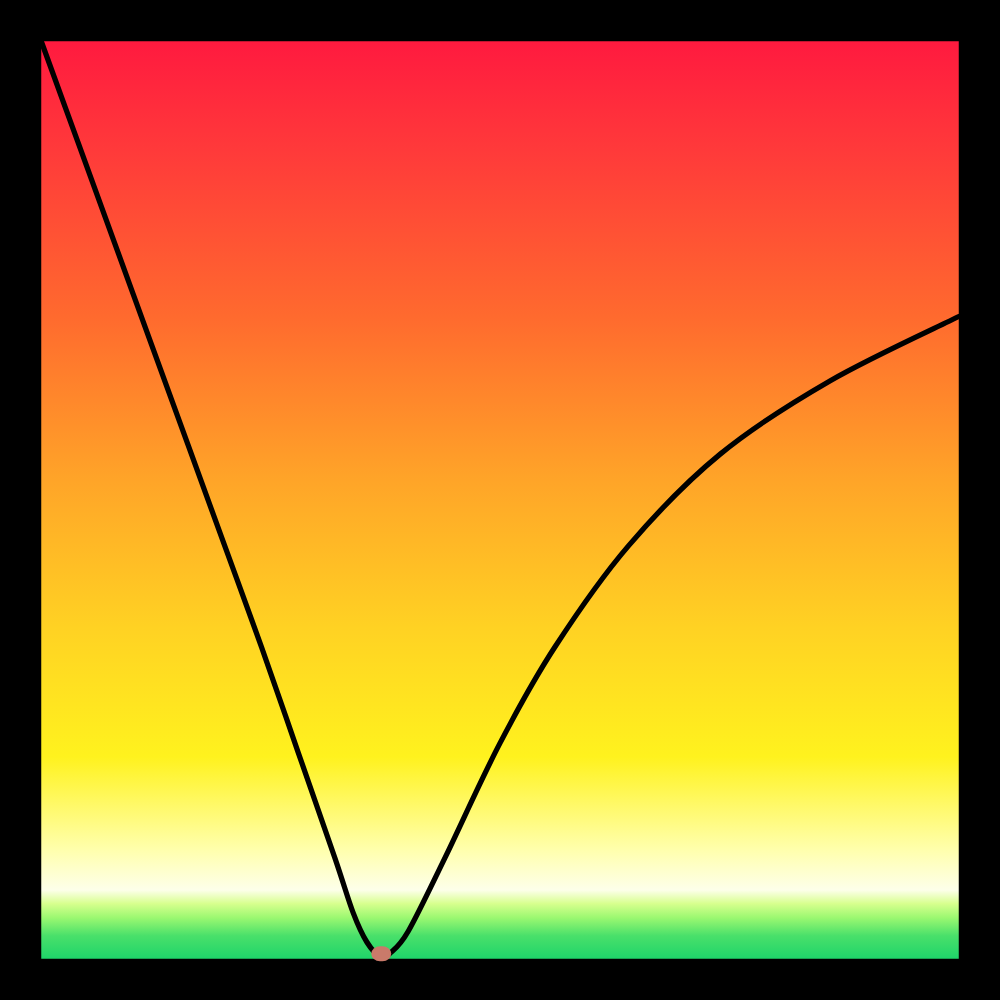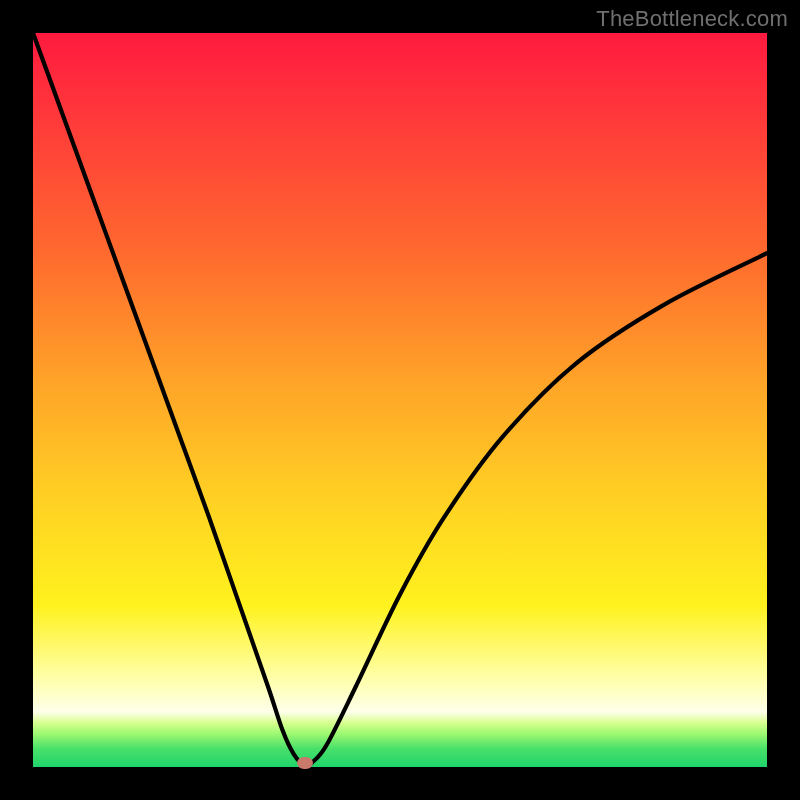--- a/index.html
+++ b/index.html
@@ -71,14 +71,13 @@
 </head>
 <body>
 
 <div class="frame">
   <div class="plot-area">
     <svg class="curve" viewBox="0 0 734 734" preserveAspectRatio="none">
       <path id="curve-path" fill="none" stroke="#000" stroke-width="4.2" stroke-linecap="round" stroke-linejoin="round" d="M 0 0 C 4.8933333333333335 13.456666666666669 19.57333333333333 53.82666666666667 29.36 80.74000000000001 C 39.14666666666667 107.65333333333335 48.93333333333333 134.5666666666667 58.72 161.48000000000002 C 68.50666666666666 188.39333333333335 78.29333333333334 215.30666666666664 88.08 242.21999999999997 C 97.86666666666666 269.1333333333333 107.65333333333334 296.0466666666666 117.44 322.96 C 127.22666666666666 349.87333333333333 137.01333333333335 376.78666666666663 146.8 403.7 C 156.58666666666667 430.61333333333334 166.37333333333333 456.91499999999996 176.16 484.43999999999994 C 185.94666666666666 511.9649999999999 195.73333333333335 540.7133333333334 205.52 568.85 C 215.30666666666667 596.9866666666667 227.54 631.8516666666667 234.88 653.26 C 242.22 674.6683333333333 245.27833333333336 686.0453333333332 249.56000000000003 697.3 C 253.8416666666667 708.5546666666667 256.9 714.9159999999999 260.57 720.788 C 264.24 726.6600000000001 268.52166666666665 731.0640000000001 271.58 732.532 C 274.6383333333333 734 275.25 733.0213333333334 278.92 729.596 C 282.59000000000003 726.1706666666666 286.26000000000005 724.7026666666667 293.6 711.98 C 300.94 699.2573333333333 310.72666666666663 678.3383333333334 322.96 653.26 C 335.1933333333333 628.1816666666666 352.32 589.6466666666666 367 561.51 C 381.68 533.3733333333333 393.91333333333336 510.7416666666666 411.04 484.43999999999994 C 428.1666666666667 458.13833333333326 447.74 429.39 469.76 403.7 C 491.78 378.01 516.2466666666667 352.31999999999994 543.16 330.29999999999995 C 570.0733333333333 308.28 599.4333333333334 289.92999999999995 631.24 271.58 C 663.0466666666666 253.23 716.8733333333333 228.76333333333338 734 220.20000000000005"></path>
     </svg>
     <div class="marker" id="optimal-marker" style="left: 271.58px; top: 730.33px; background: rgb(201, 122, 106);"></div>
   </div>
-  <div class="watermark">TheBottleneck.com</div>
 </div>
 
 </body></html>

